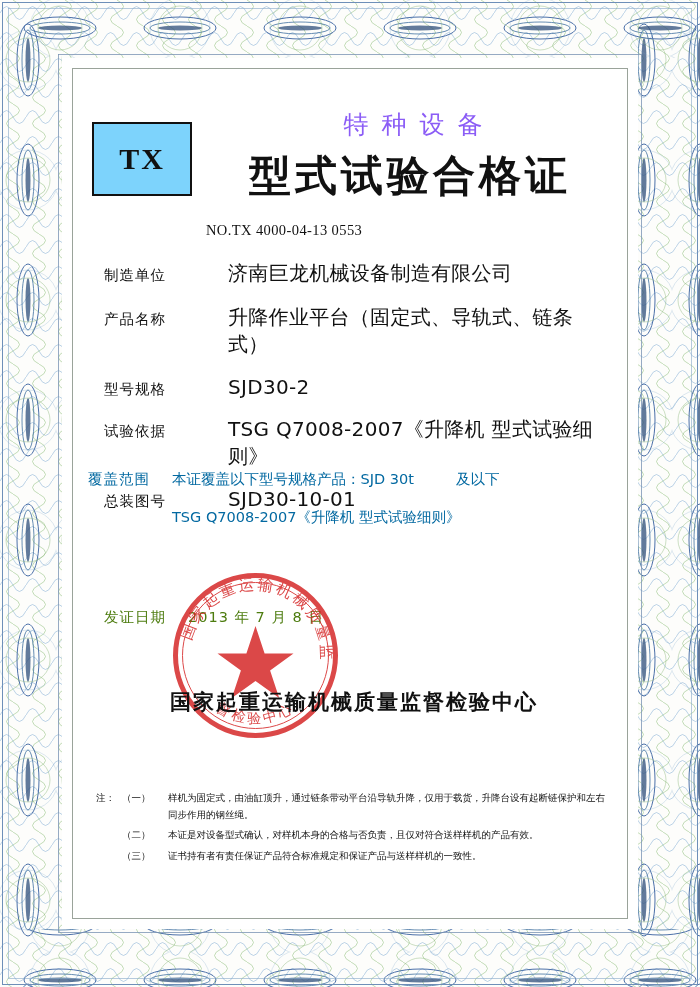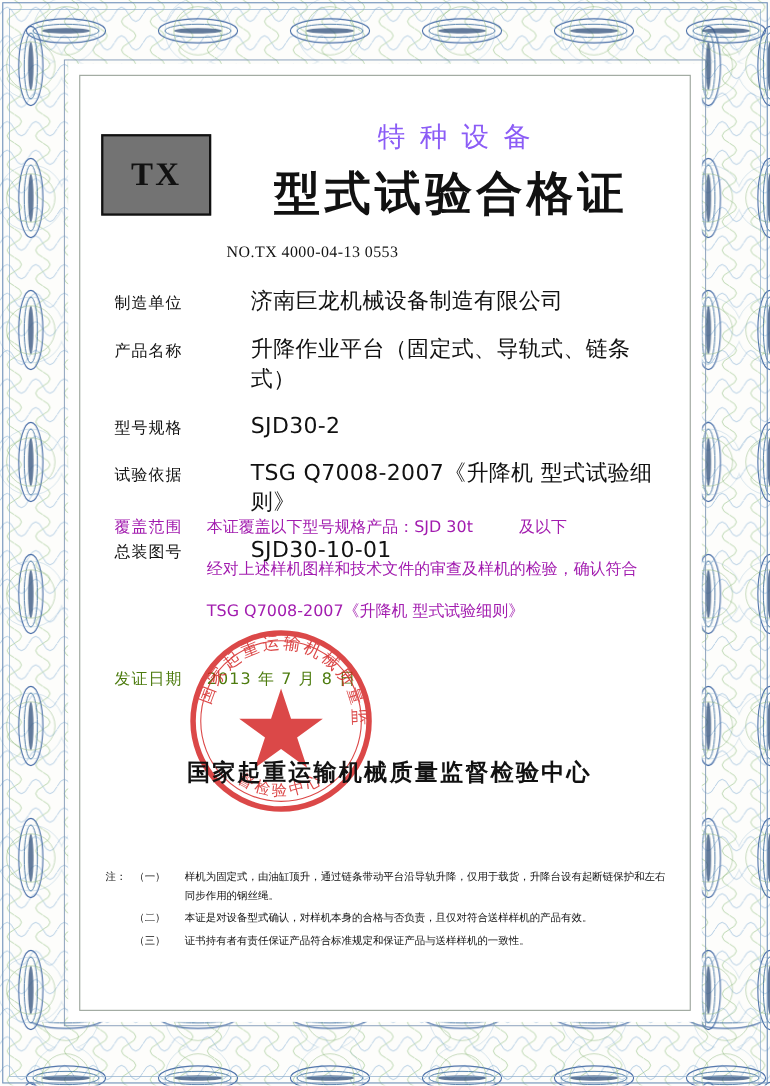--- a/index.html
+++ b/index.html
@@ -51,21 +51,21 @@
   .tx-box {
     position: absolute;
     left: 92px;
     top: 122px;
     width: 96px;
     height: 70px;
     border: 2px solid #111;
     display: flex;
     align-items: center;
     justify-content: center;
-    background: #737373;
+    background: #7dd3fc;
   }
   .tx-box span {
     font-family: "Liberation Serif", serif;
     font-size: 30px;
     font-weight: 700;
     letter-spacing: 2px;
     color: #111;
   }
 
   .title-small {
@@ -129,25 +129,25 @@
   }
   .field-value {
     flex: 1;
     font-size: 20px;
     letter-spacing: 0.3px;
   }
 
   
   .coverage {
     position: absolute;
-    left: 104px;
+    left: 88px;
     top: 470px;
     width: 500px;
     font-family: "DejaVu Sans", sans-serif;
-    color: #a21caf;
+    color: #0369a1;
   }
   .coverage-first {
     display: flex;
     align-items: baseline;
     font-size: 14.5px;
     margin-bottom: 19px;
   }
   .coverage-label {
     width: 84px;
     flex: 0 0 84px;
@@ -309,21 +309,20 @@
     </div>
   </div>
 
   <div class="coverage">
     <div class="coverage-first">
       <div class="coverage-label">覆盖范围</div>
       <div class="coverage-val">
         <span>本证覆盖以下型号规格产品：SJD 30t</span><span class="gap"></span><span>及以下</span>
       </div>
     </div>
-    <div class="coverage-line">经对上述样机图样和技术文件的审查及样机的检验，确认符合</div>
     <div class="coverage-line">TSG Q7008-2007《升降机 型式试验细则》</div>
   </div>
 
   <div class="date-row">
     <div class="date-label">发证日期</div>
     <div class="date-value">2013 年 7 月 8 日</div>
   </div>
 
   <div class="seal">
     <svg width="175" height="175" viewBox="0 0 175 175" xmlns="http://www.w3.org/2000/svg" opacity="0.82">

